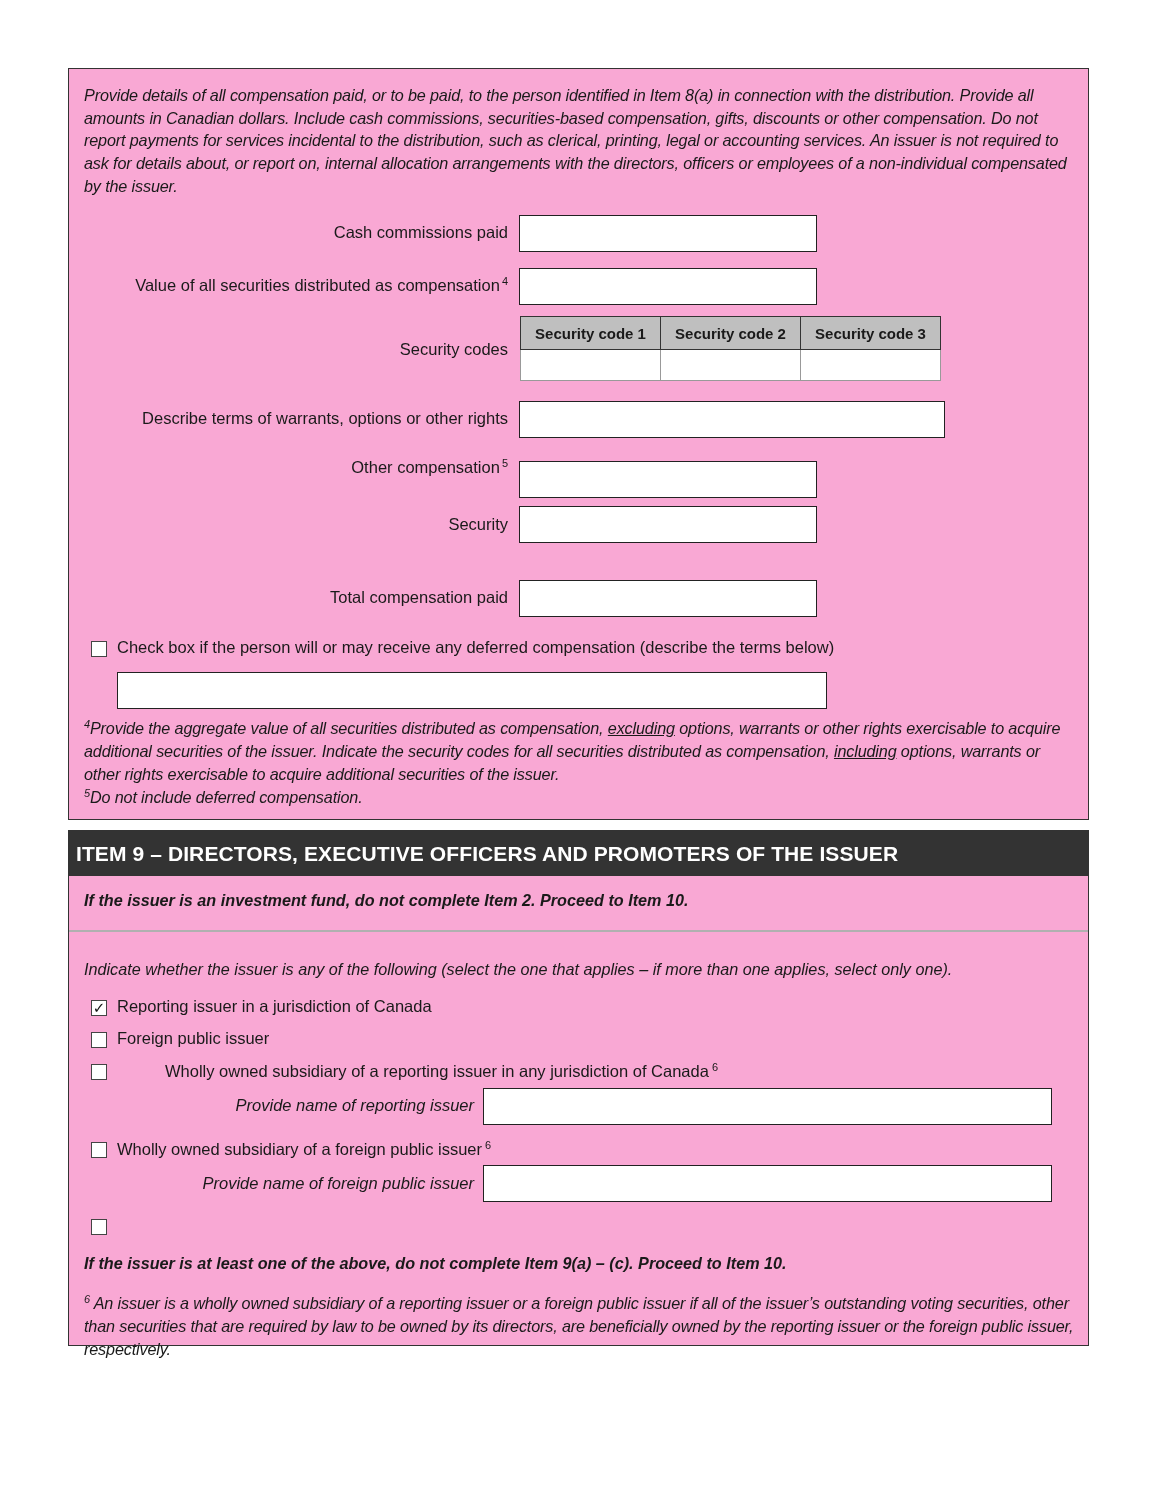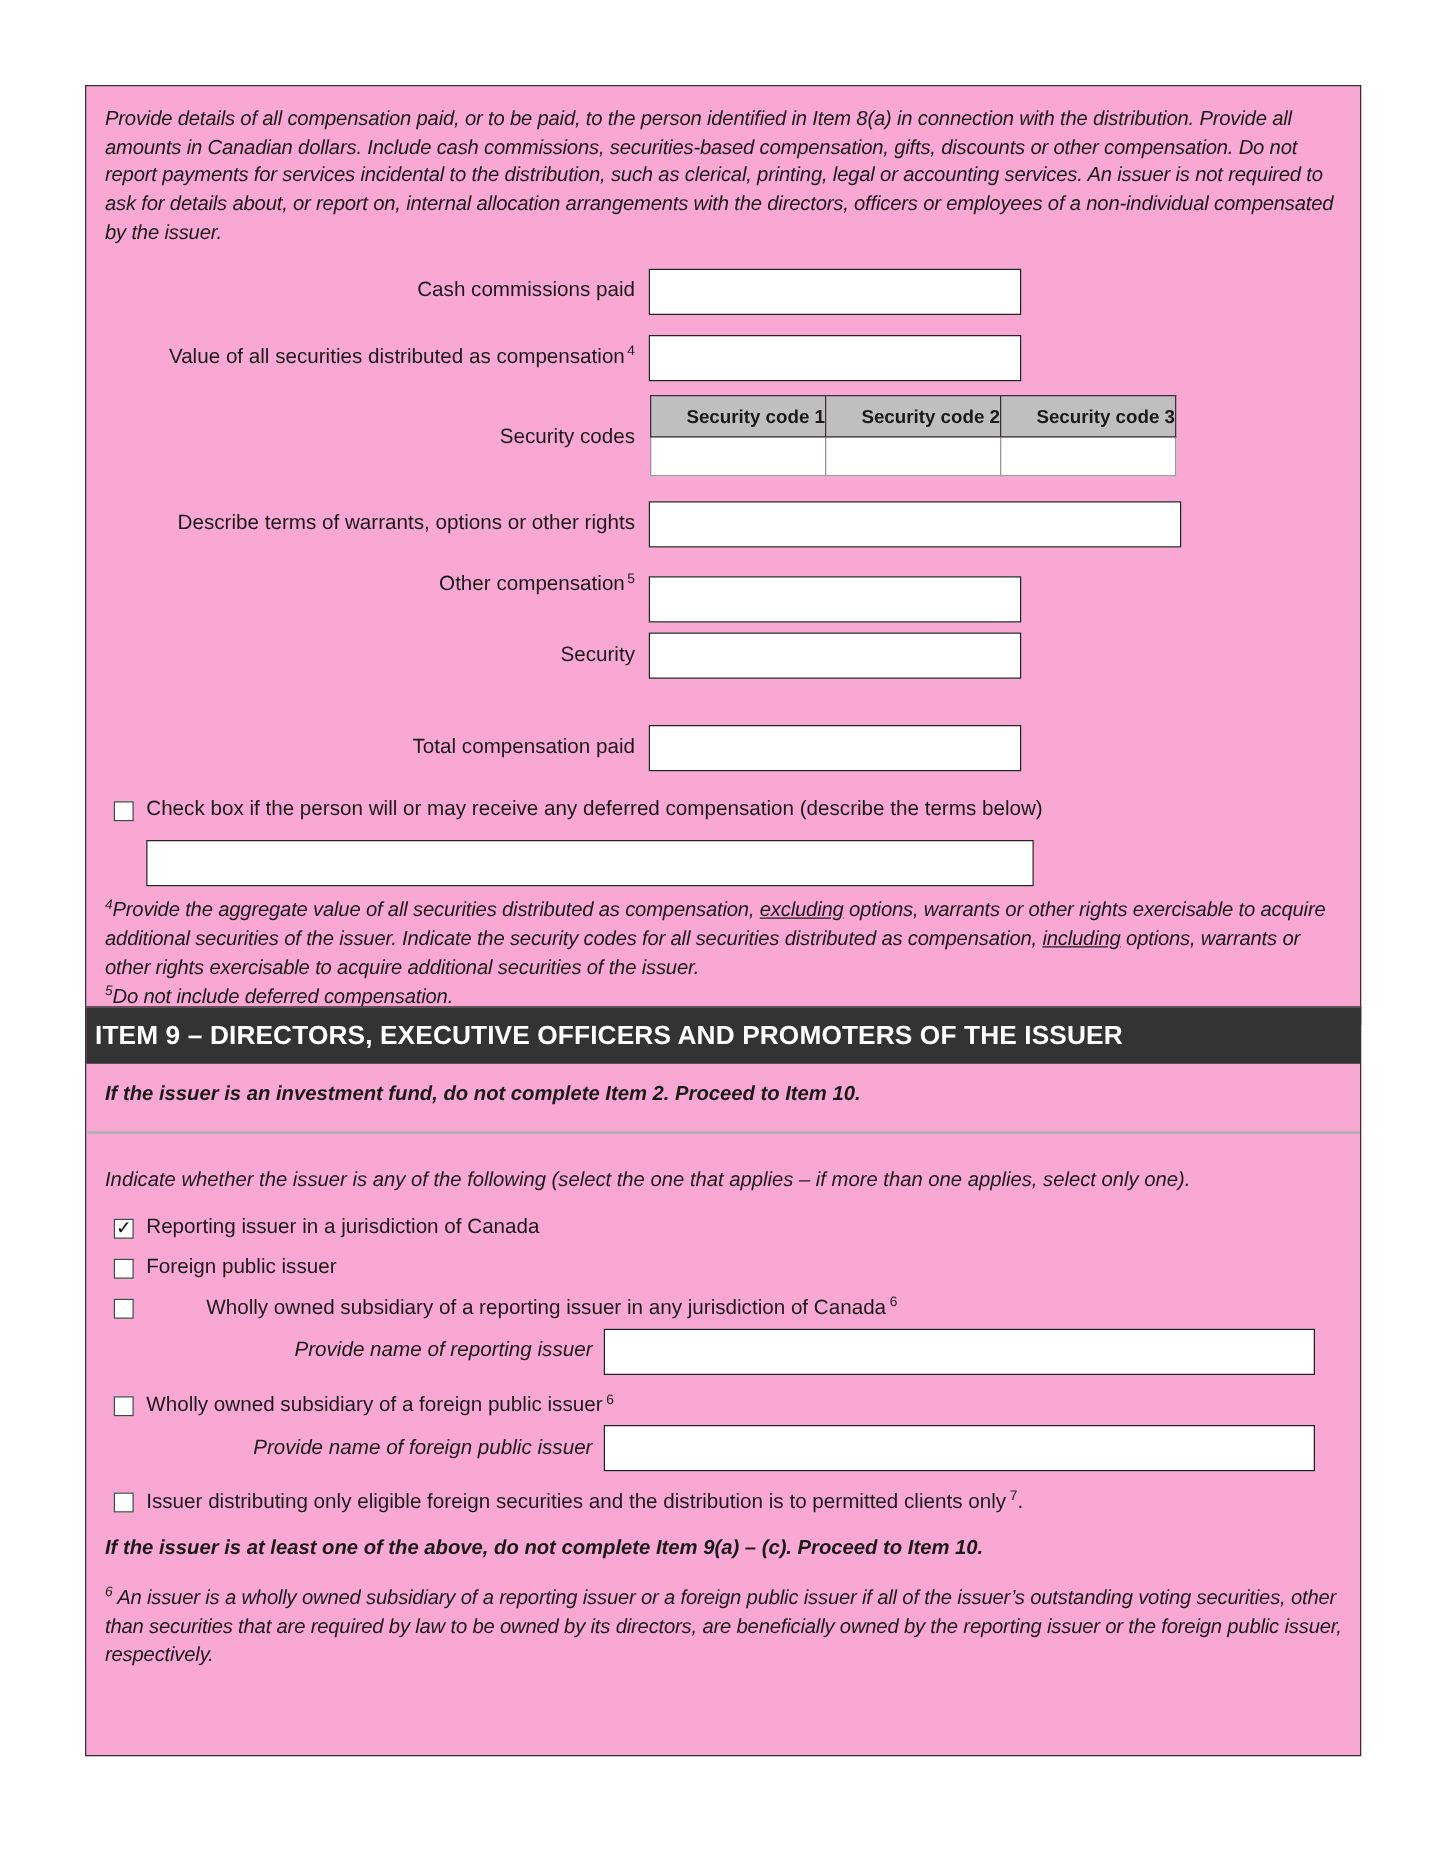--- a/index.html
+++ b/index.html
@@ -6,36 +6,36 @@
   body {
     width: 1159px; height: 1500px; position: relative;
     font-family: "Liberation Sans", "DejaVu Sans", sans-serif;
     color: #1a1a1a;
   }
   .box {
     position: absolute; left: 68px; width: 1021px;
     border: 1.5px solid #333; box-sizing: border-box; background: #f9a8d4;
   }
   #box1 { top: 68px; height: 752px; }
-  #box2 { top: 805px; height: 600px; }
+  #box2 { top: 830px; height: 516px; }
 
   .intro {
     position: absolute; left: 15px; top: 15px; width: 990px;
     font-style: italic; font-size: 16.2px; line-height: 22.7px; letter-spacing: -0.15px;
   }
   .row-label {
     position: absolute; right: 580px; text-align: right;
     font-size: 16.5px; white-space: nowrap;
   }
   .row-label sup { font-size: 11px; vertical-align: 6px; margin-left: 2px; }
   .field {
     position: absolute; border: 1.5px solid #222; box-sizing: border-box; background: #fff;
   }
   .sec-table {
-    position: absolute; left: 451px; top: 247px; border-collapse: collapse; text-align: right;
+    position: absolute; left: 451px; top: 247px; border-collapse: collapse;
   }
   .sec-table th {
     background: #bfbfbf; border: 1.5px solid #333; width: 140px; height: 33px;
     font-size: 15px; font-weight: bold; padding: 0; box-sizing: border-box;
   }
   .sec-table td {
     border: 1px solid #999; height: 30px; padding: 0; background: #fff;
   }
   .cb {
     position: absolute; width: 16px; height: 16px; border: 1.3px solid #444;
@@ -140,18 +140,17 @@
   <div class="it-label" style="right:614px; top:265px;">Provide name of reporting issuer</div>
   <div class="field" style="left:414px; top:257px; width:569px; height:37px;"></div>
 
   <div class="cb" style="left:22px; top:311px;"></div>
   <div class="cb-label" style="left:48px; top:308px;"><span>Wholly owned subsidiary of a foreign public issuer</span><sup>6</sup></div>
 
   <div class="it-label" style="right:614px; top:343px;">Provide name of foreign public issuer</div>
   <div class="field" style="left:414px; top:334px; width:569px; height:37px;"></div>
 
   <div class="cb" style="left:22px; top:388px;"></div>
-  <div class="cb-label" style="left:48px; top:385px;"><span>Issuer distributing only eligible foreign securities and the distribution is to permitted clients only</span><sup>7</sup><span>.</span></div>
 
   <div class="bold-note">If the issuer is at least one of the above, do not complete Item 9(a) – (c). Proceed to Item 10.</div>
 
   <div class="footnote" style="top:457px;"><sup>6</sup><span> An issuer is a wholly owned subsidiary of a reporting issuer or a foreign public issuer if all of the issuer’s outstanding voting securities, other than securities that are required by law to be owned by its directors, are beneficially owned by the reporting issuer or the foreign public issuer, respectively.</span></div>
 </div>
 
 </body></html>

